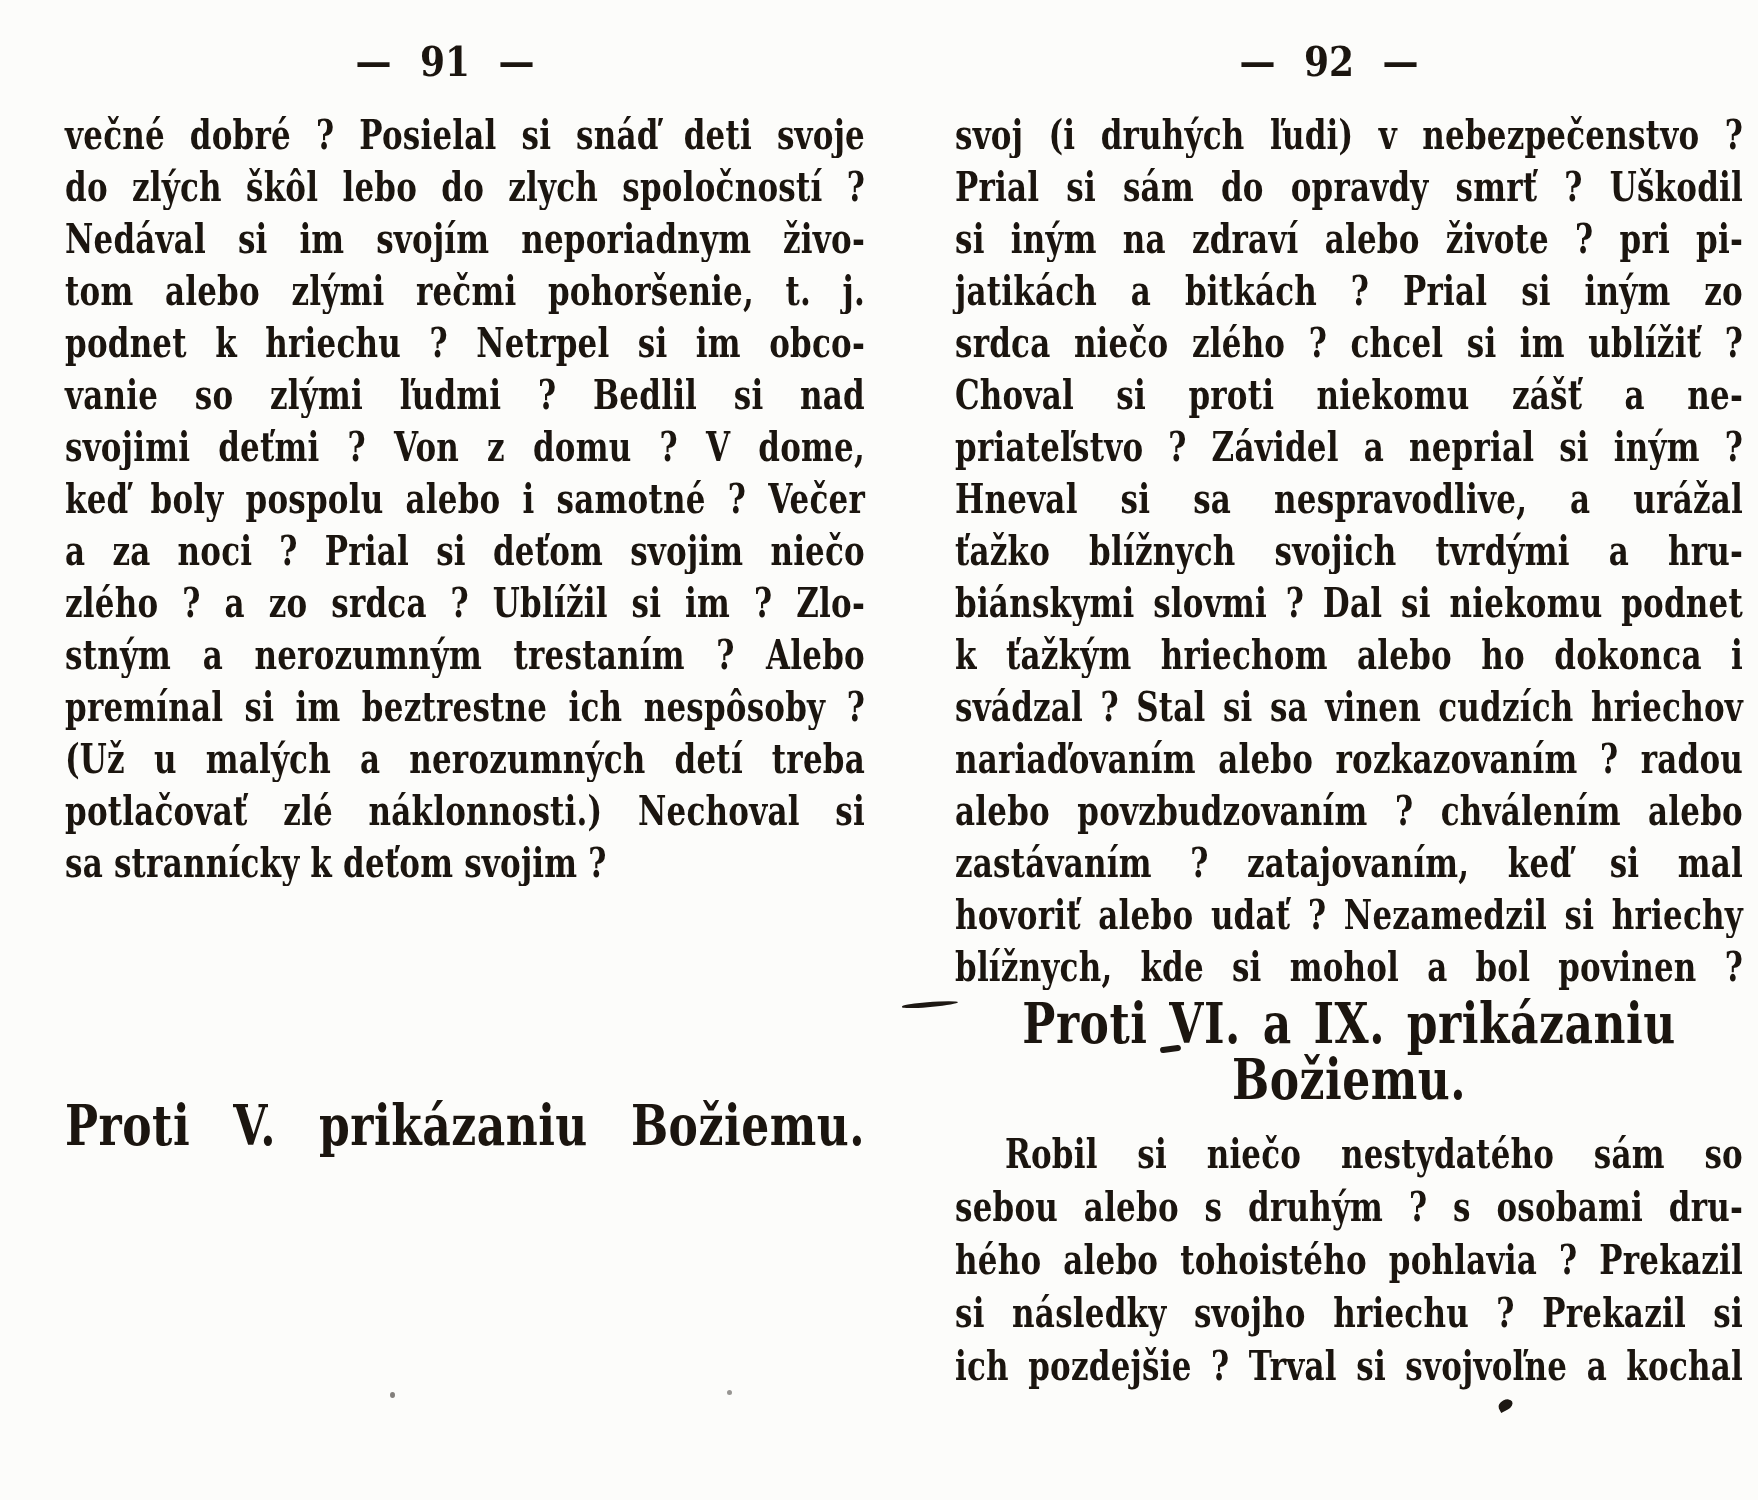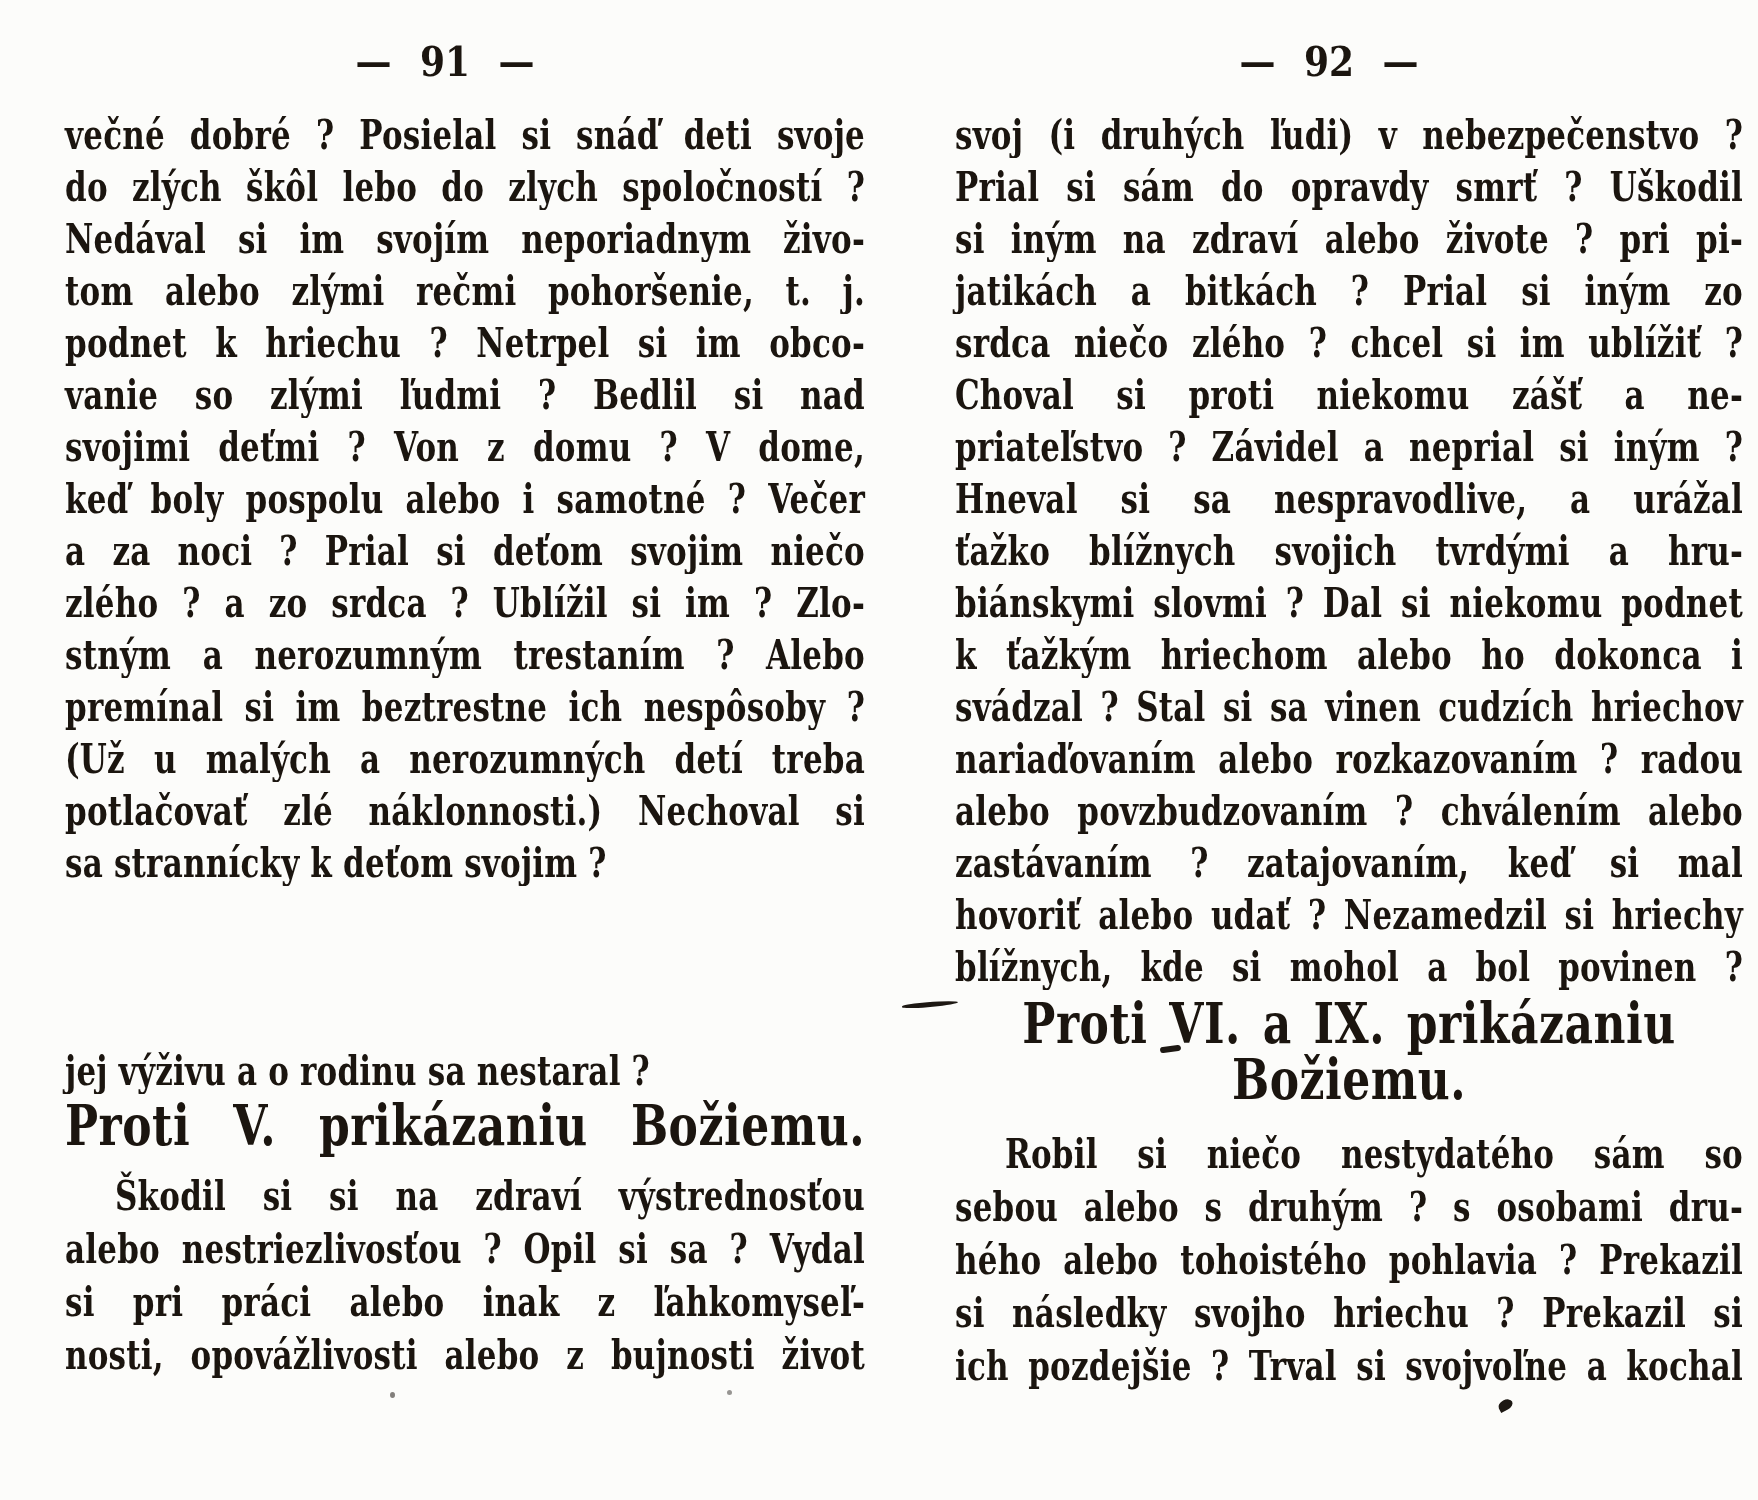--- a/index.html
+++ b/index.html
@@ -76,34 +76,25 @@
       <span class="line">zlého ? a zo srdca ? Ublížil si im ? Zlo-</span>
       <span class="line">stným a nerozumným trestaním ? Alebo</span>
       <span class="line">premínal si im beztrestne ich nespôsoby ?</span>
       <span class="line">(Už u malých a nerozumných detí treba</span>
       <span class="line">potlačovať zlé náklonnosti.) Nechoval si</span>
     </div>
   <div class="block" style="top:836px">
     <span class="line end">sa strannícky k deťom svojim ?</span>
   </div>
 
-  <div class="block" style="top:1044px">
-    <span class="line end">jej výživu a o rodinu sa nestaral ?</span>
-  </div>
 
   <div class="block" style="top:1100px">
     <h2 class="heading heading-left">Proti V. prikázaniu Božiemu.</h2>
   </div>
 
-  <div class="block loose" style="top:1170px">
-      <span class="line indent">Škodil si si na zdraví výstrednosťou</span>
-      <span class="line">alebo nestriezlivosťou ? Opil si sa ? Vydal</span>
-      <span class="line">si pri práci alebo inak z ľahkomyseľ-</span>
-      <span class="line">nosti, opovážlivosti alebo z bujnosti život</span>
-    </div>
 </section>
 
 <section class="page page-right">
   <div class="pageno">— 92 —</div>
 
   <div class="block" style="top:108px">
       <span class="line">svoj (i druhých ľudi) v nebezpečenstvo ?</span>
       <span class="line">Prial si sám do opravdy smrť ? Uškodil</span>
       <span class="line">si iným na zdraví alebo živote ? pri pi-</span>
       <span class="line">jatikách a bitkách ? Prial si iným zo</span>

